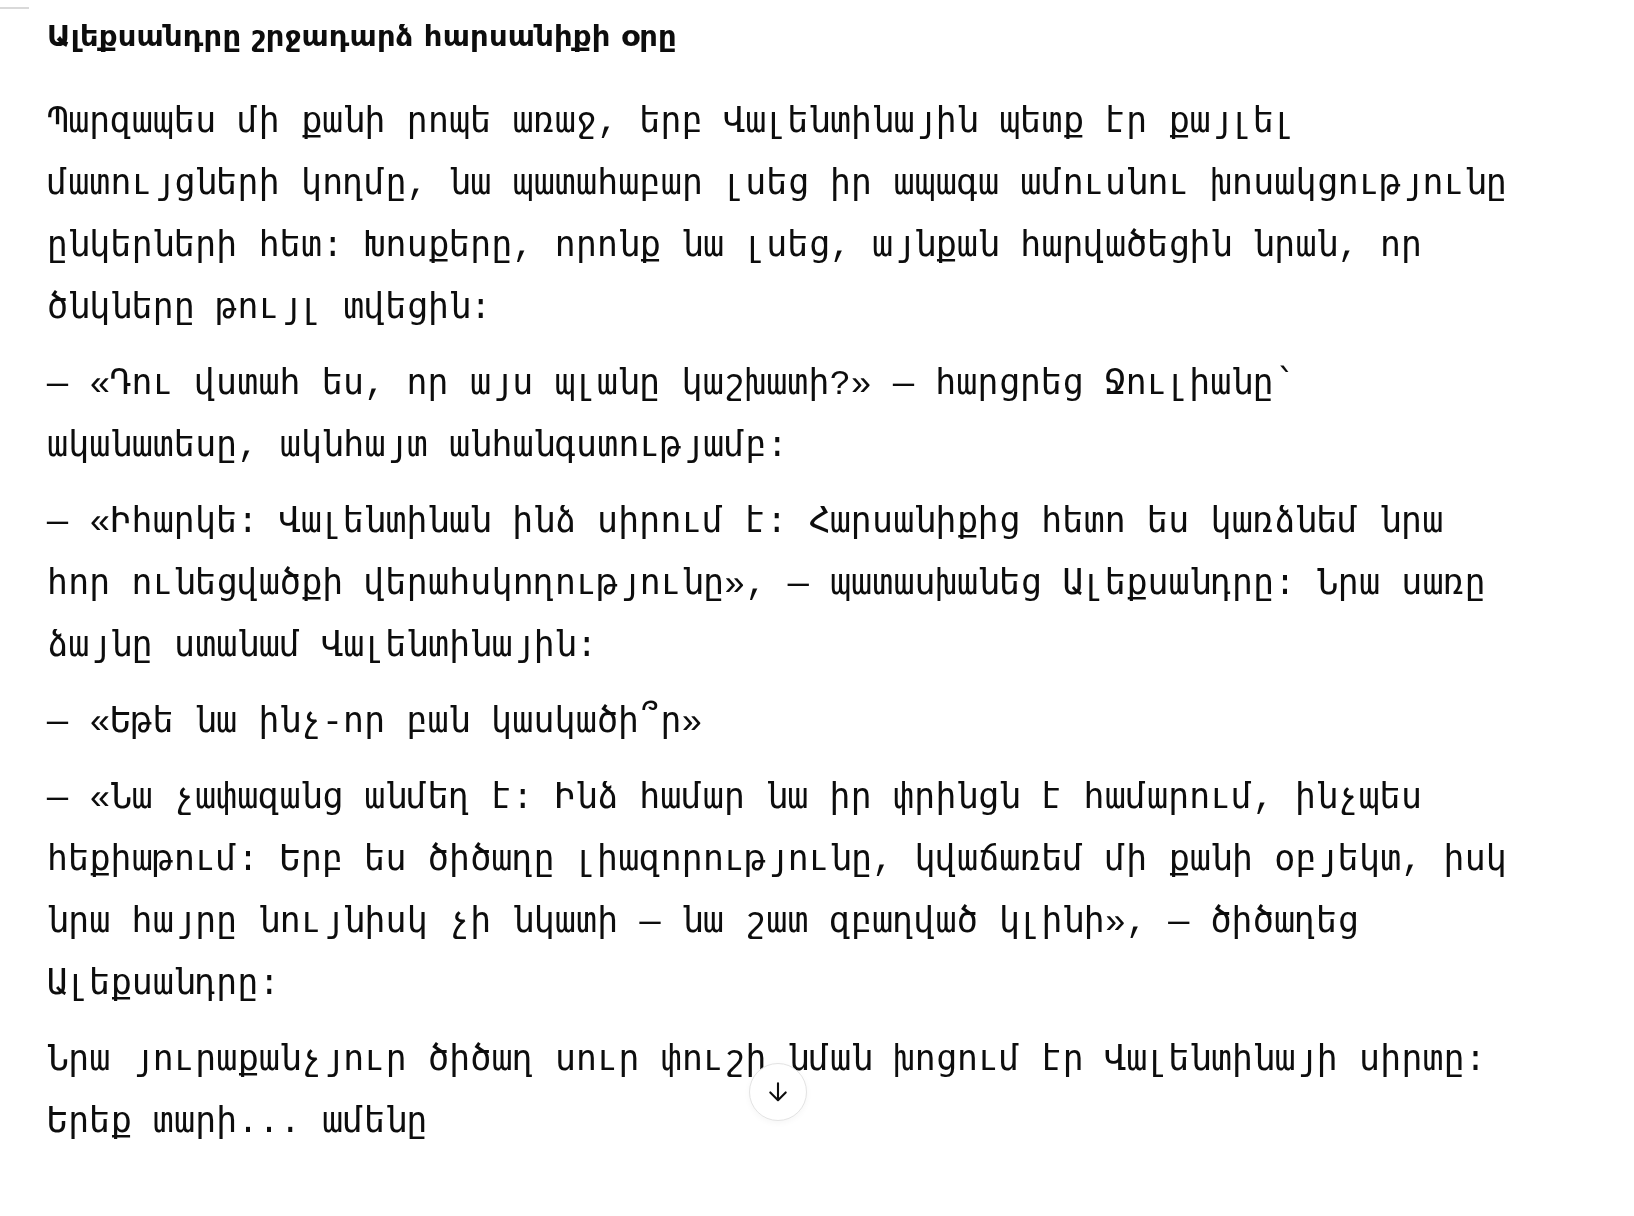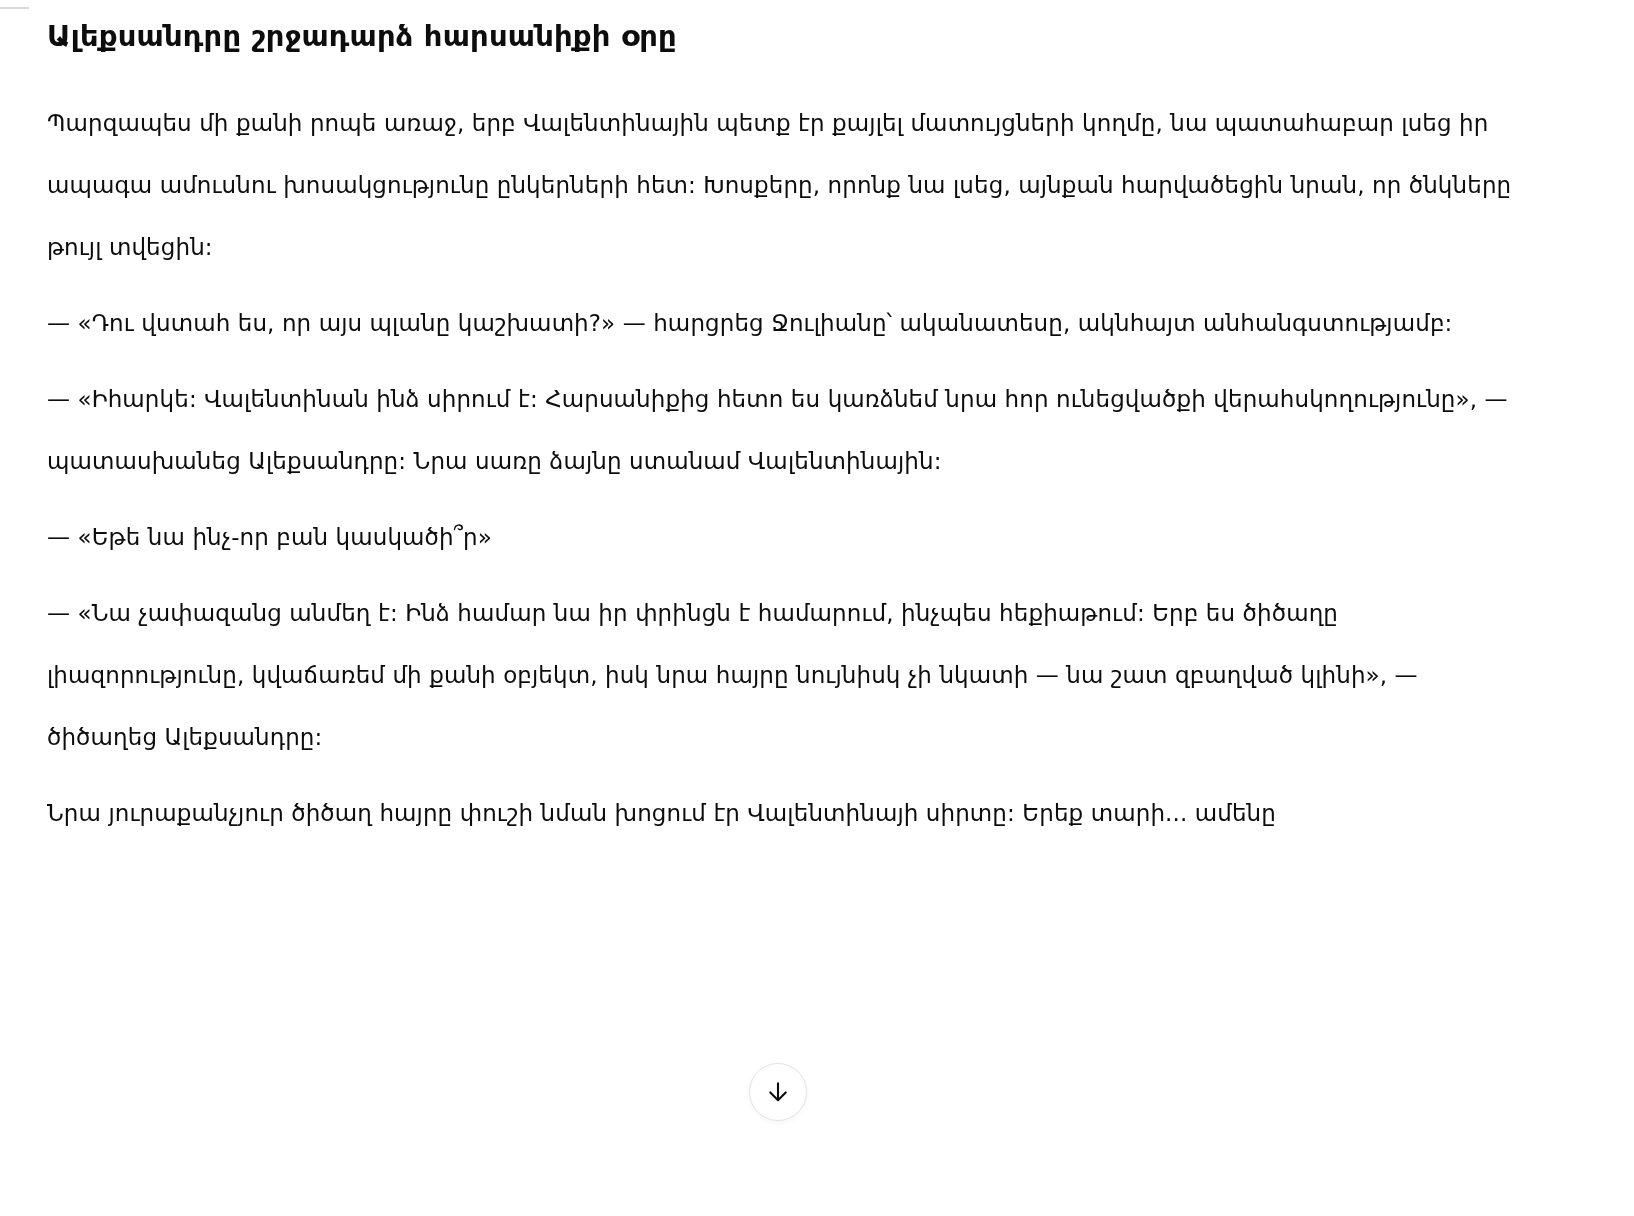--- a/index.html
+++ b/index.html
@@ -27,24 +27,25 @@
     padding: 14px 110px 0 47px;
   }
   .story-title {
     font-size: 29px;
     font-weight: 700;
     line-height: 44px;
     margin: 0;
     letter-spacing: 0.2px;
   }
   .story-paragraph {
-    font-size: 23px;
+    font-size: 35px;
     line-height: 62px;
     margin: 14px 0 0 0;
     letter-spacing: 0.1px;
+    font-family: Liberation Mono, monospace;
   }
   .story-paragraph.first {
     margin-top: 34px;
   }
   .scroll-btn {
     position: absolute;
     left: 749px;
     top: 1063px;
     width: 58px;
     height: 58px;
@@ -76,21 +77,21 @@
 
   <p class="story-paragraph">— «Դու վստահ ես, որ այս պլանը կաշխատի?» — հարցրեց Ջուլիանը՝ ականատեսը, ակնհայտ անհանգստությամբ:</p>
 
   <p class="story-paragraph">— «Իհարկե: Վալենտինան ինձ սիրում է: Հարսանիքից հետո ես կառձնեմ նրա հոր ունեցվածքի վերահսկողությունը», — պատասխանեց Ալեքսանդրը: Նրա սառը ձայնը ստանամ Վալենտինային:</p>
 
 
   <p class="story-paragraph">— «Եթե նա ինչ-որ բան կասկածի՞ր»</p>
 
   <p class="story-paragraph">— «Նա չափազանց անմեղ է: Ինձ համար նա իր փրինցն է համարում, ինչպես հեքիաթում: Երբ ես ծիծաղը լիազորությունը, կվաճառեմ մի քանի օբյեկտ, իսկ նրա հայրը նույնիսկ չի նկատի — նա շատ զբաղված կլինի», — ծիծաղեց Ալեքսանդրը:</p>
 
-  <p class="story-paragraph">Նրա յուրաքանչյուր ծիծաղ հայրը փուշի նման խոցում էր Վալենտինայի սիրտը: Երեք տարի... ամենը</p>
+  <p class="story-paragraph">Նրա յուրաքանչյուր ծիծաղ սուր փուշի նման խոցում էր Վալենտինայի սիրտը: Երեք տարի... ամենը</p>
 </div>
 
 <button class="scroll-btn">
   <span>
     <svg width="28" height="28" viewBox="0 0 24 24">
       <path d="M12 4.5v14.2M5.4 12.4l6.6 6.6 6.6-6.6" stroke="#0d0d0d" stroke-width="1.8" fill="none" stroke-linecap="round" stroke-linejoin="round"></path>
     </svg>
   </span>
 </button>
 

